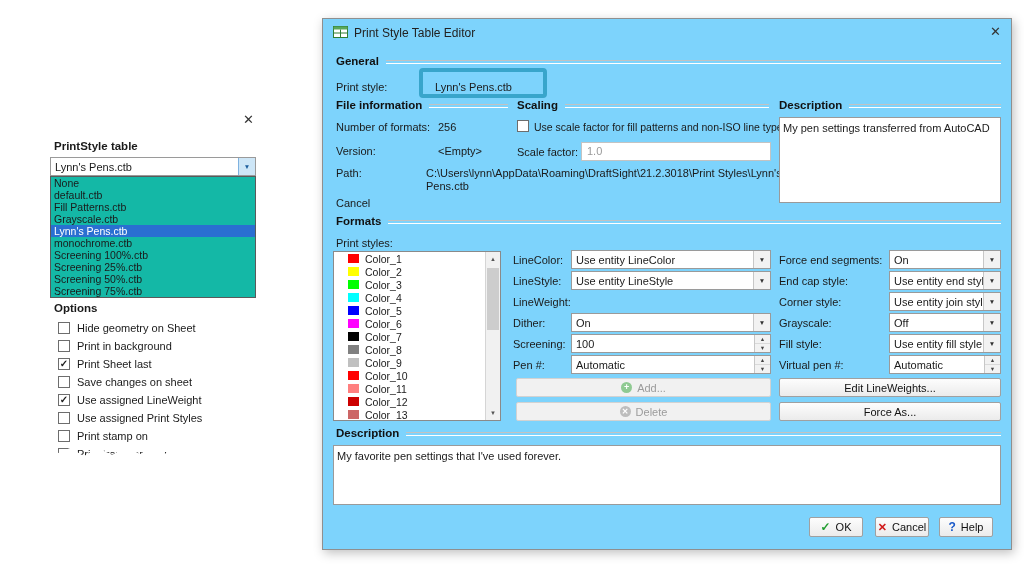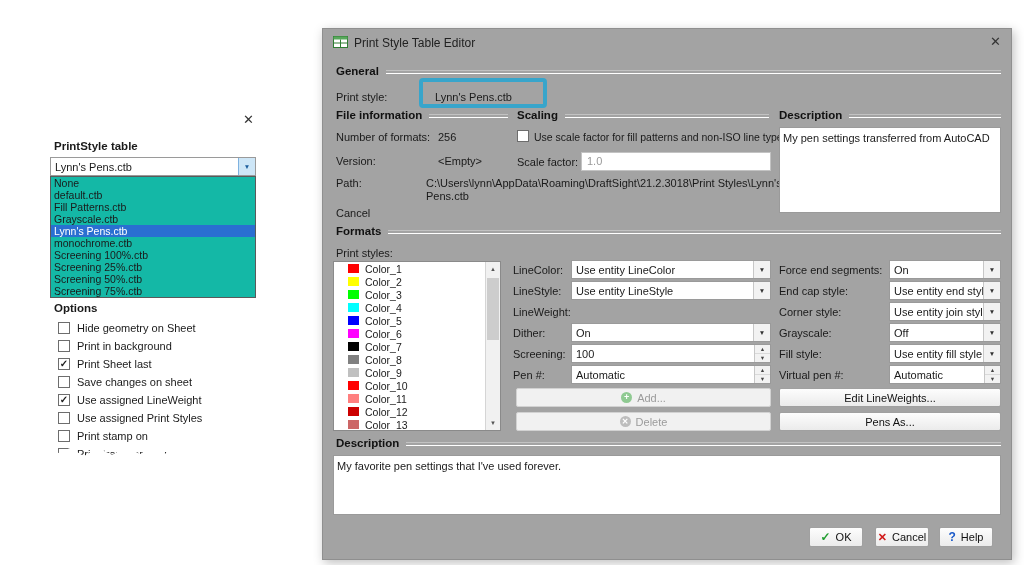--- a/index.html
+++ b/index.html
@@ -29,21 +29,21 @@
   .mini-ic.add{background:#8fca92;}
   .mini-ic.del{background:#bdbdbd;font-size:8px;}
   .okic{color:#1f9d2f;font-weight:bold;font-size:12px;}
   .cancelic{color:#d11a1a;font-weight:bold;font-size:11px;}
   .helpic{color:#1a59c9;font-weight:bold;font-size:12px;}
 
   .cbx{position:absolute;width:12px;height:12px;border:1px solid #6d6d6d;background:#fff;box-sizing:border-box;
        font-size:10px;line-height:10px;text-align:center;color:#1a1a1a;font-weight:bold;}
 
   
-  .editor{position:absolute;left:322px;top:28px;width:688px;height:530px;background:#a3a3a3;
+  .editor{position:absolute;left:322px;top:18px;width:688px;height:530px;background:#7dd3fc;
           border:1px solid #8f8f8f;box-shadow:2px 3px 10px rgba(0,0,0,.25);}
   .title-text{position:absolute;left:31px;top:7px;font-size:12px;color:#222;white-space:nowrap;}
   .close-x{position:absolute;right:10px;top:5px;font-size:13px;color:#333;}
   .hl-box{position:absolute;left:96px;top:49px;width:128px;height:30px;border:4px solid #38a5cb;
           border-radius:4px;box-sizing:border-box;}
   .pathval{position:absolute;left:103px;top:148px;width:358px;font-size:11px;line-height:13px;word-wrap:break-word;}
   .txtbox{position:absolute;box-sizing:border-box;border:1px solid #9a9a9a;background:#fff;font-size:11px;
           padding:4px 3px;line-height:13px;}
   .txtbox.disabled{border-color:#c3c3c3;color:#9a9a9a;}
   .clist{position:absolute;left:10px;top:232px;width:168px;height:170px;border:1px solid #8a8a8a;background:#fff;
@@ -310,21 +310,21 @@
       <span class="spin">
           <span class="sbtn">▲</span>
           <span class="sbtn">▼</span>
         </span>
     </div>
 
     <div class="btn" style="left:456px;top:359px;width:222px;height:19px;">
       <span>Edit LineWeights...</span>
     </div>
     <div class="btn" style="left:456px;top:383px;width:222px;height:19px;">
-      <span>Pens As...</span>
+      <span>Force As...</span>
     </div>
 
     <div class="sec" style="left:13px;top:408px;width:665px;">
       <span class="sec-label">Description</span>
         <span class="sec-rule"></span>
     </div>
     <div class="txtbox" style="left:10px;top:426px;width:668px;height:60px;">My favorite pen settings that I've used forever.</div>
 
     <div class="btn" style="left:486px;top:498px;width:54px;height:20px;">
       <span class="okic">✓</span>

